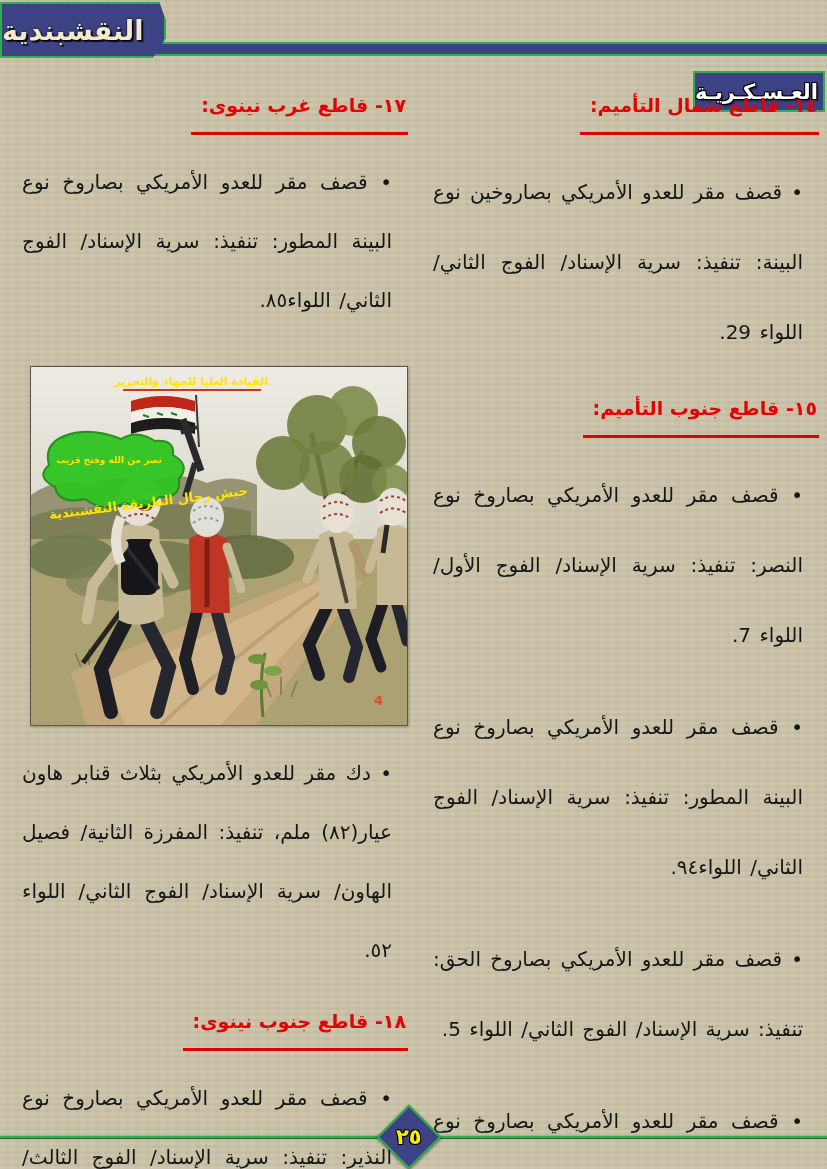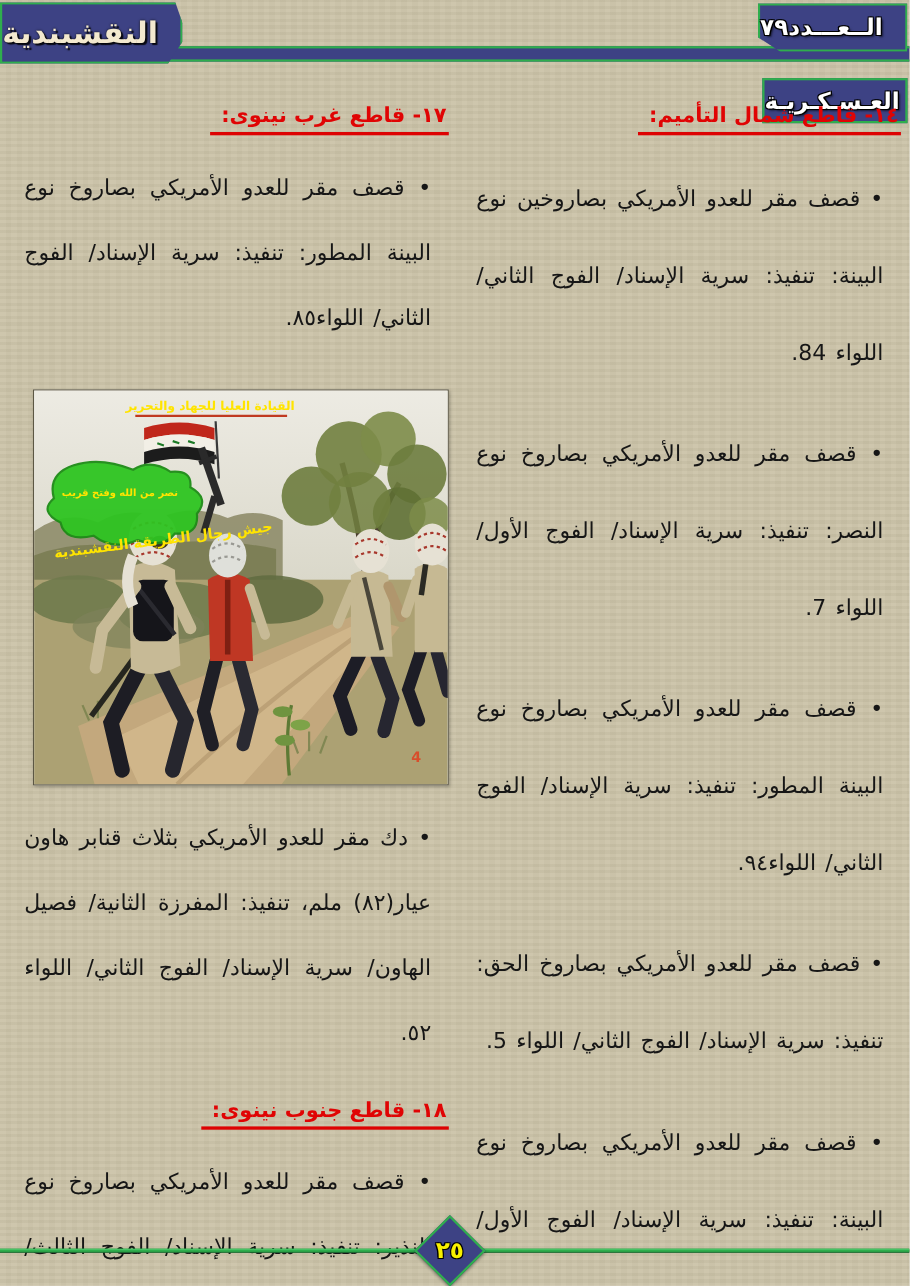--- a/index.html
+++ b/index.html
@@ -34,21 +34,21 @@
     text-shadow:-1px -1px 0 #000,1px -1px 0 #000,-1px 1px 0 #000,1px 1px 0 #000,2px 2px 2px rgba(0,0,0,.6);
   }
   
   .col{position:absolute;top:94px;width:402px;direction:rtl;}
   .col-right{right:8px;}
   .col-left{left:6px;}
   .sec-heading{margin:0;}
   .sec-heading.spaced{margin-top:30px;}
   .heading-text{
     display:inline-block;color:#e00404;font-weight:700;font-size:19px;
-    padding:0 2px 4px 10px;border-bottom:3px solid #dd0202;
+    padding:0 2px 16px 10px;border-bottom:3px solid #dd0202;
   }
   .col p{
     margin:22px 16px 0;font-size:20px;color:#161616;
     text-align:justify;text-justify:inter-word;word-spacing:2px;
   }
   .col-left p{margin-top:18px;}
   .lh70{line-height:70px;}
   .lh59{line-height:59px;}
   
   .photo{
@@ -76,34 +76,34 @@
 <body>
 
 <div class="page">
 
   <div class="top-bar"></div>
 
   <div class="hdr-box logo-box">
     <span class="logo-text">النقشبندية</span>
   </div>
 
-  <div class="hdr-box issue-box">
-    <span class="hdr-label">الــعـــدد٧٩</span>
-  </div>
 
   <div class="hdr-box section-box">
     <span class="hdr-label">العـسـكـريـة</span>
   </div>
 
   <div class="col col-right">
     <div class="sec-heading">
       <span class="heading-text">١٤- قاطع شمال التأميم:</span>
     </div>
-    <p class="lh70">• قصف مقر للعدو الأمريكي بصاروخين نوع البينة: تنفيذ: سرية الإسناد/ الفوج الثاني/ اللواء 84.</p>
-
+    <p class="lh70">• قصف مقر للعدو الأمريكي بصاروخين نوع البينة: تنفيذ: سرية الإسناد/ الفوج الثاني/ اللواء 29.</p>
+
+    <div class="sec-heading spaced">
+      <span class="heading-text">١٥- قاطع جنوب التأميم:</span>
+    </div>
     <p class="lh70">• قصف مقر للعدو الأمريكي بصاروخ نوع النصر: تنفيذ: سرية الإسناد/ الفوج الأول/ اللواء 7.</p>
     <p class="lh70">• قصف مقر للعدو الأمريكي بصاروخ نوع البينة المطور: تنفيذ: سرية الإسناد/ الفوج الثاني/ اللواء٩٤.</p>
 
     <p class="lh70">• قصف مقر للعدو الأمريكي بصاروخ الحق: تنفيذ: سرية الإسناد/ الفوج الثاني/ اللواء 5.</p>
     <p class="lh70">• قصف مقر للعدو الأمريكي بصاروخ نوع البينة: تنفيذ: سرية الإسناد/ الفوج الأول/ اللواء ٤٠.</p>
   </div>
 
   <div class="col col-left">
     <div class="sec-heading">
       <span class="heading-text">١٧- قاطع غرب نينوى:</span>

